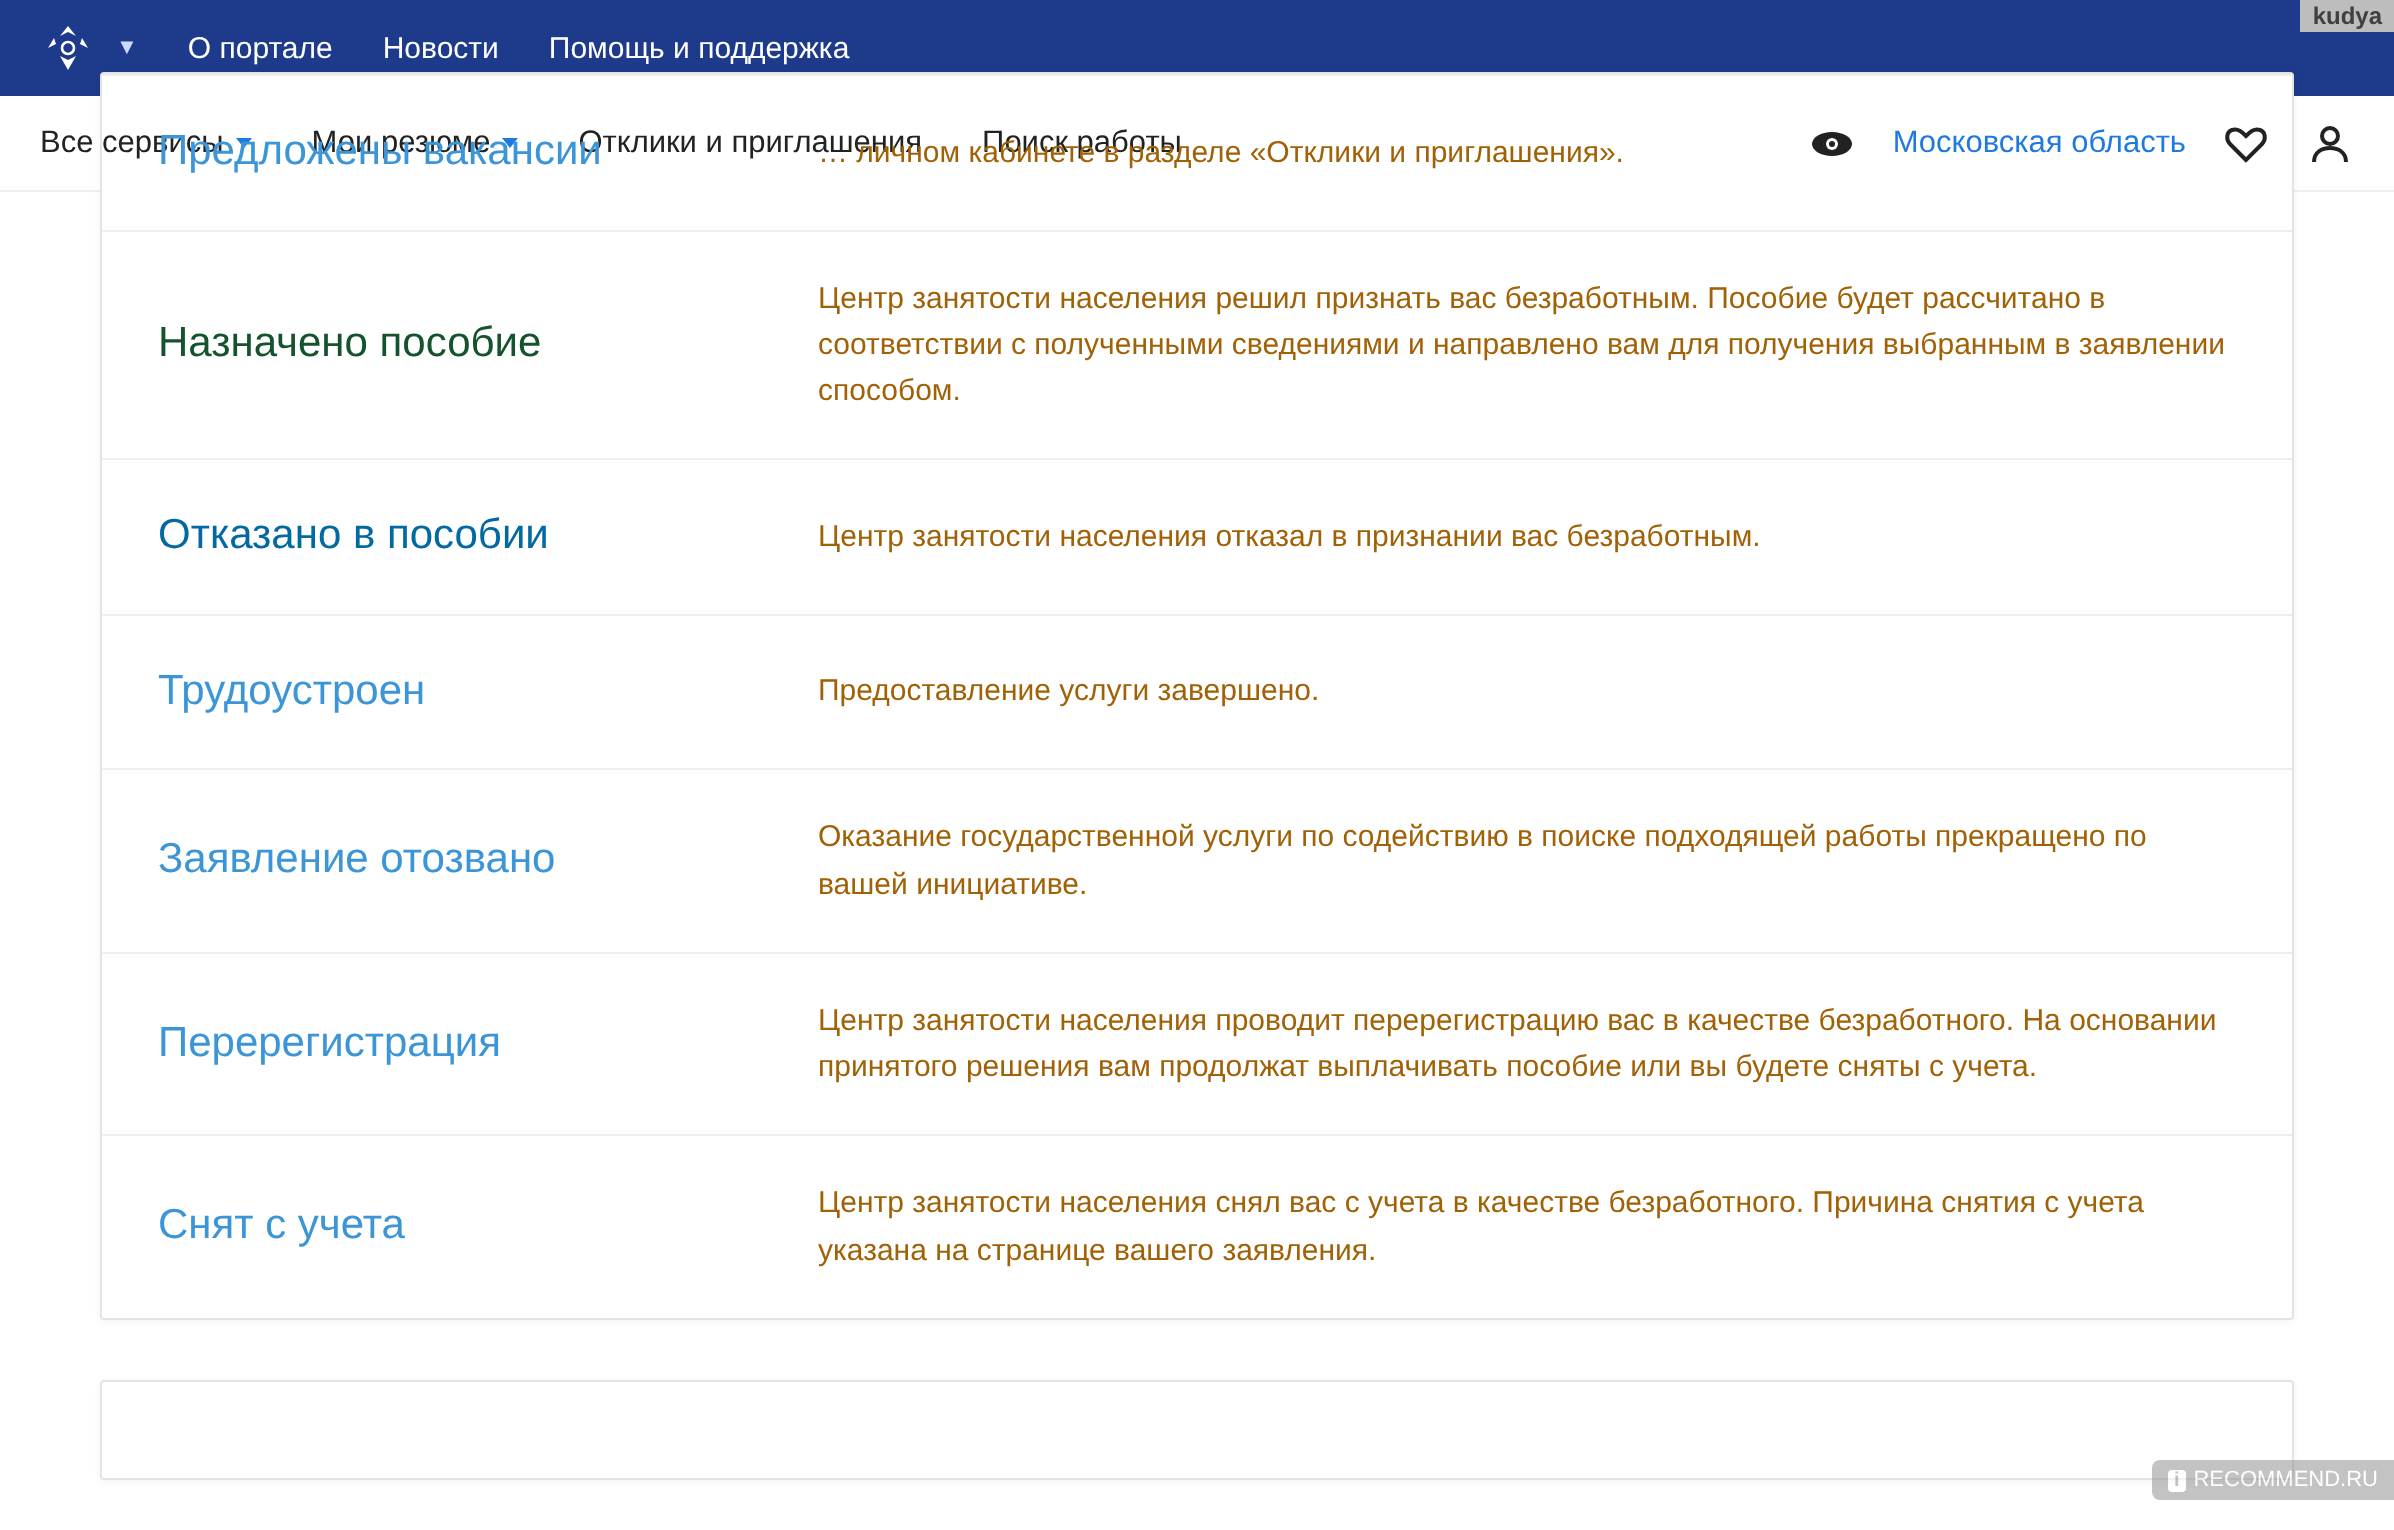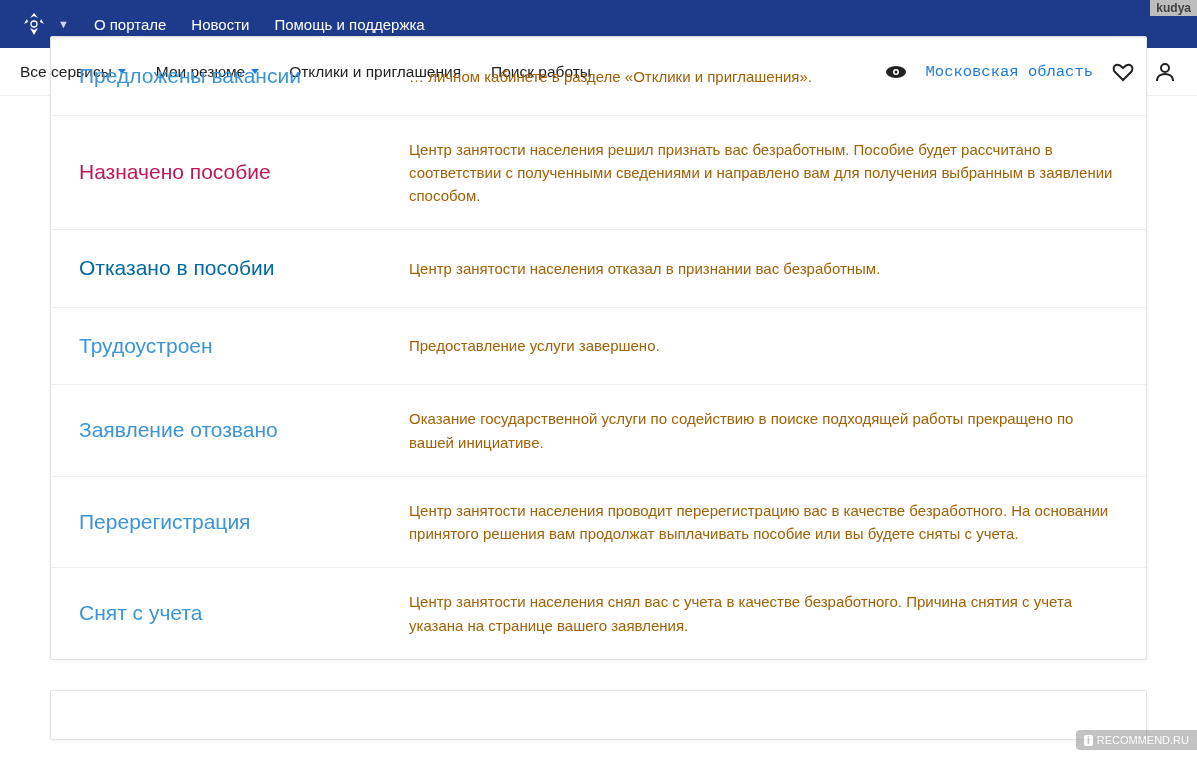--- a/index.html
+++ b/index.html
@@ -5,35 +5,35 @@
 * { margin:0; padding:0; box-sizing:border-box; }
 body { font-family:Arial,Helvetica,sans-serif; background:#fff; color:#222; width:1197px; }
 .topbar { background:#1e3a8a; height:48px; display:flex; align-items:center; padding:0 20px; gap:25px; color:#fff; }
 .emblem { width:28px; height:28px; display:flex; align-items:center; justify-content:center; }
 .chev { font-size:11px; color:#cfd9ff; margin-left:-15px; }
 .toplink { color:#fff; font-size:15px; cursor:pointer;text-align:right; }
 
 .navbar { height:48px; background:#fff; display:flex; align-items:center; padding:0 20px; gap:30px; border-bottom:1px solid #eee;text-align:right; }
 .navlink { font-size:15.5px; color:#222; cursor:pointer; display:flex; align-items:center; gap:6px; }
 .dd { width:0; height:0; border-left:4px solid transparent; border-right:4px solid transparent; border-top:5px solid #1f7ae0; }
-.nav-right { margin-left:auto; display:flex; align-items:center; gap:18px;font-family:Liberation Mono, monospace; }
+.nav-right { margin-left:auto; display:flex; align-items:center; gap:18px; }
 .eye-icon svg { display:block; }
 .region { color:#1f7ae0; font-size:15.5px; cursor:pointer; }
 .heart-icon svg, .user-icon svg, .eye-icon svg { display:block; }
 
 .watermark-top { position:absolute; top:0; right:0; background:#bdbdbd; color:#404040; font-size:12px; padding:1px 6px; font-weight:bold; }
 .watermark-bot { position:absolute; bottom:15px; right:0; background:#888; opacity:.5; color:#fff; font-size:11px; padding:4px 8px; border-radius:4px 0 0 4px; display:flex; align-items:center; gap:4px; }
 
 .content { padding:0 20px 30px; }
 .card { background:#fff; border:1px solid #e3e3e3; border-radius:2px; margin:0 30px 30px; box-shadow:0 1px 4px rgba(0,0,0,.05); }
 table { width:100%; border-collapse:collapse; }
 td { border-top:1px solid #eee; padding:22px 28px; vertical-align:middle; font-size:15px; line-height:1.55; }
 td.left { width:330px; font-size:21px; font-weight:500; }
 .c-blue { color:#3b95d6; }
-.c-green { color:#be185d; }
+.c-green { color:#14532d; }
 .c-red { color:#0369a1; }
 td.right { color:#a16207; }
 
 .card2 { height:50px; margin:0 30px; border:1px solid #e3e3e3; border-radius:2px; box-shadow:0 1px 4px rgba(0,0,0,.05); }
 </style>
 </head>
 <body>
 
 <div class="watermark-top">kudya</div>
 

